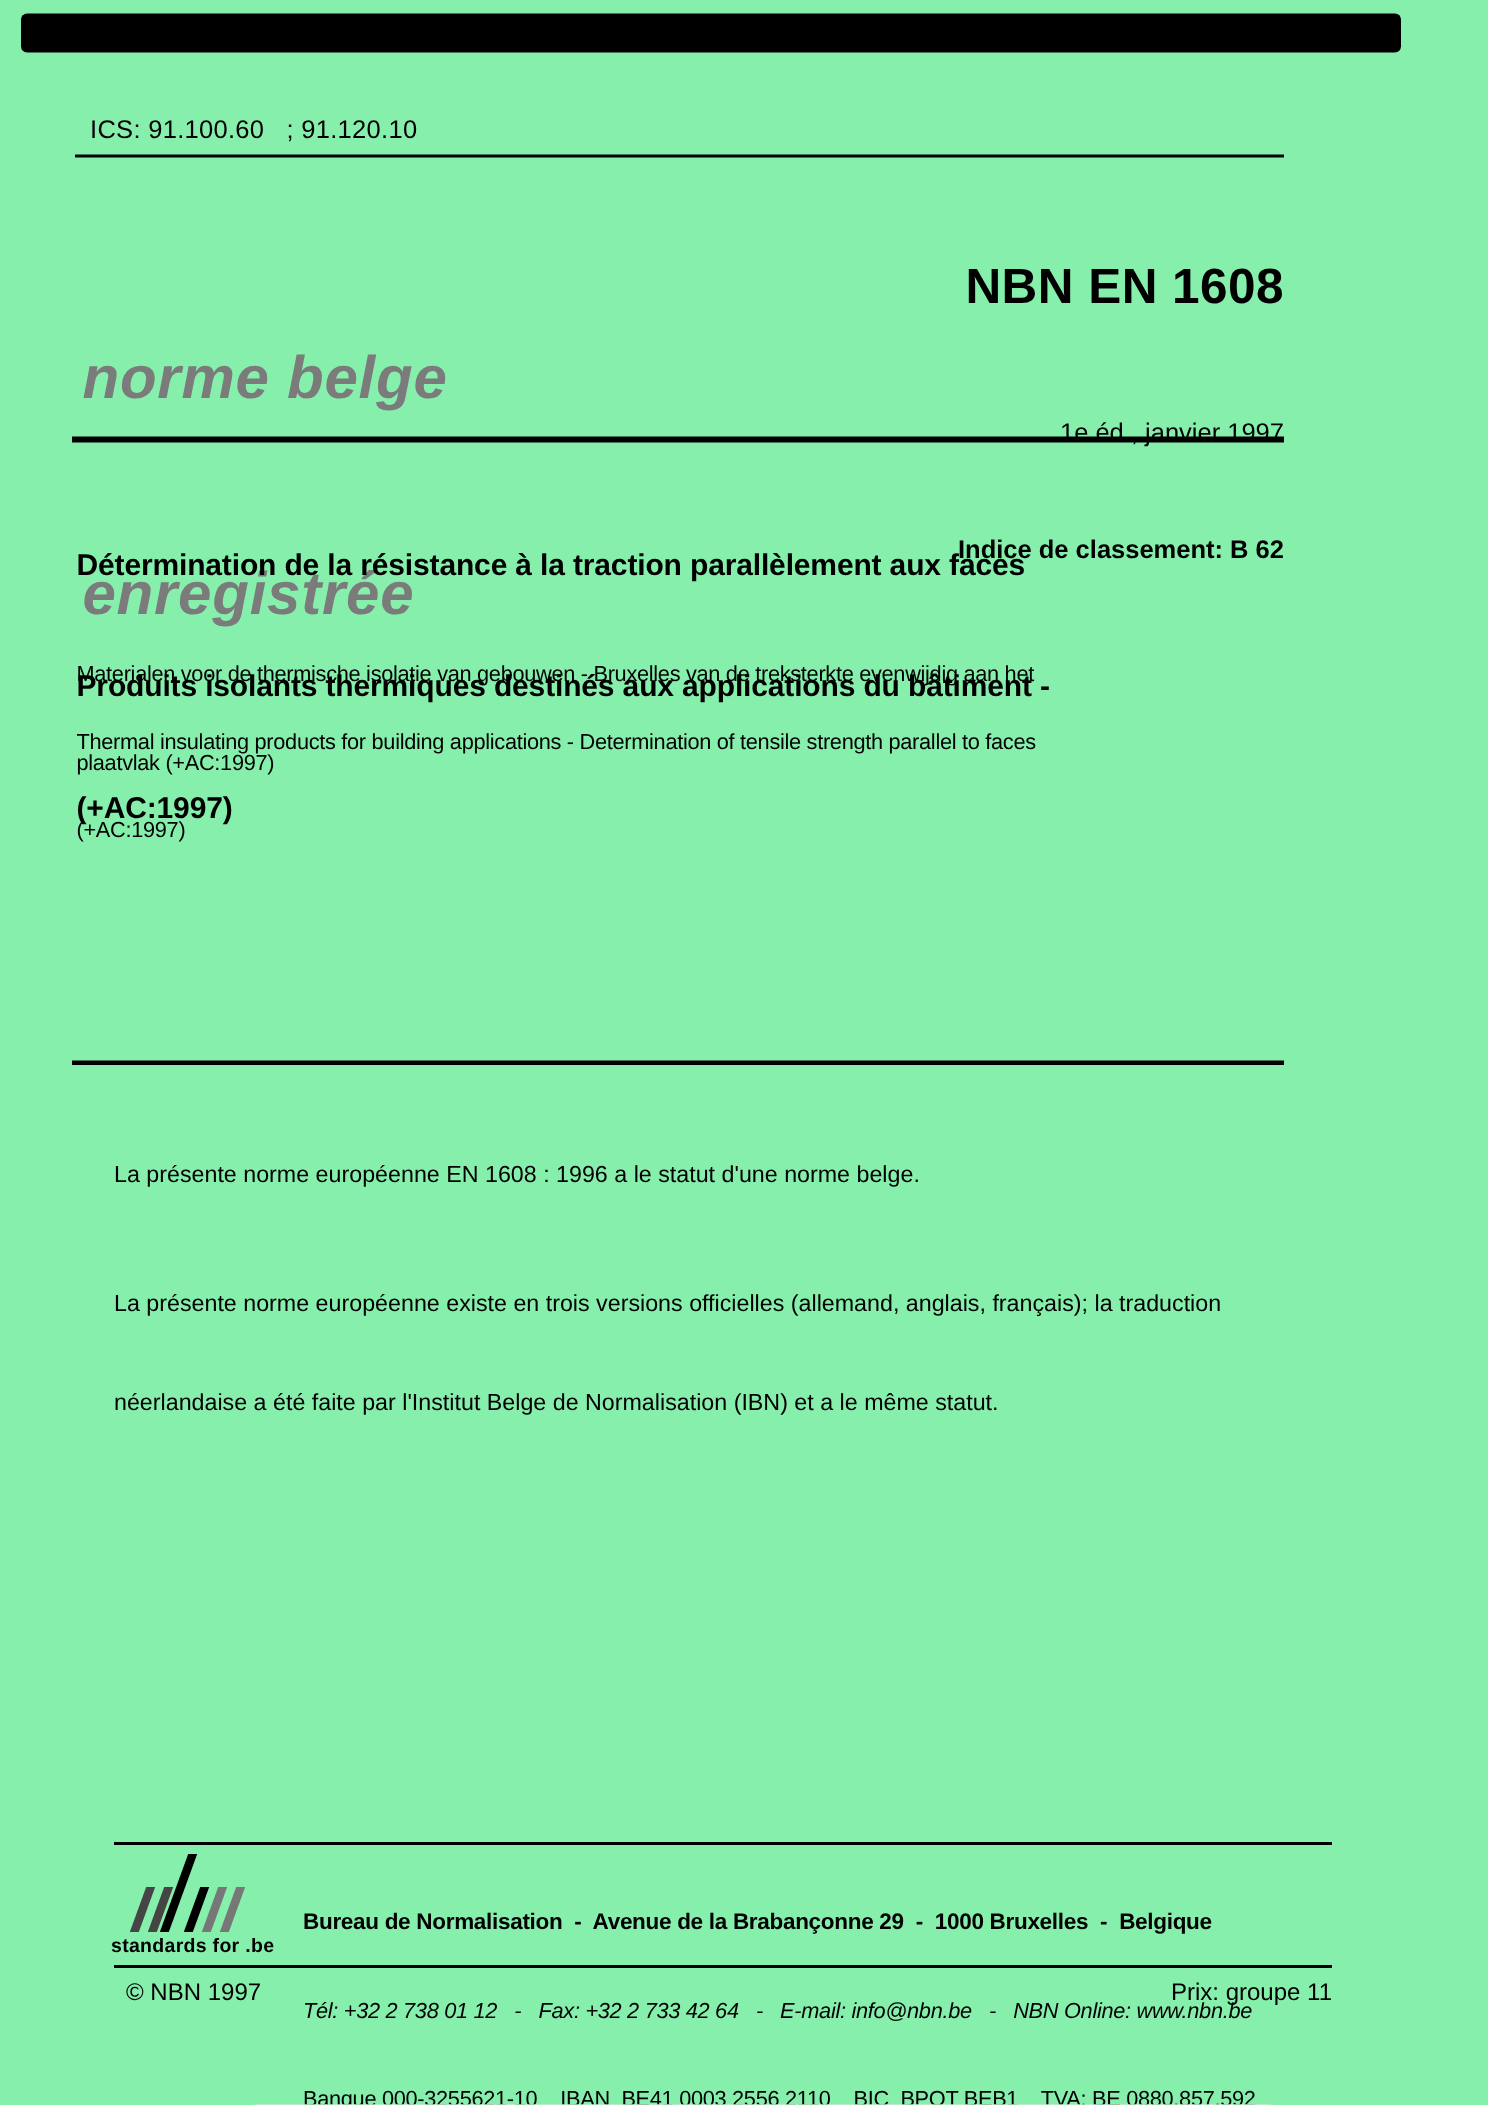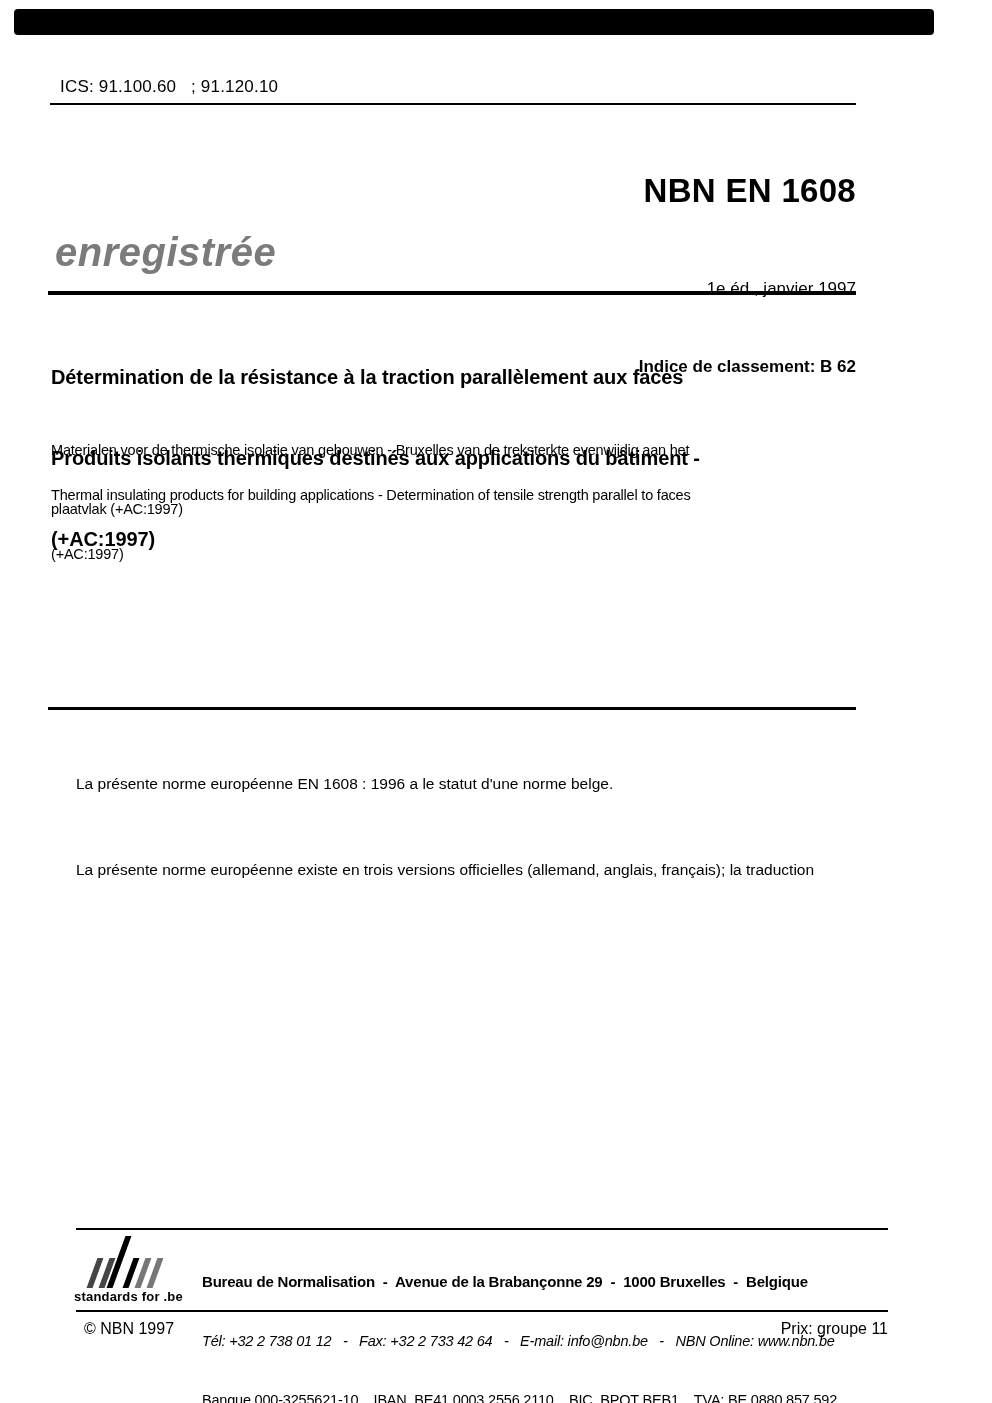--- a/index.html
+++ b/index.html
@@ -1,19 +1,19 @@
 <!DOCTYPE html>
 <html><head>
 <meta charset="utf-8">
 <style>
   html,body{margin:0;padding:0;background:#e8e8e8;}
   .page{
     position:relative;
     width:992px;height:1403px;
-    background:#ffffff;
+    background:#86efac;
     font-family:"Liberation Sans", sans-serif;
     color:#000;
     overflow:hidden;
   }
   .page .txt{position:absolute;white-space:pre-wrap;}
   .topbar{
     position:absolute;left:14px;top:9px;width:920px;height:26px;
     background:#000;border-radius:4px;
   }
   .ics{left:60px;top:77px;font-size:17px;letter-spacing:0.2px;}
@@ -56,20 +56,21 @@
 
 <div class="page">
 
   <div class="topbar"></div>
 
   <div class="txt ics">ICS: 91.100.60   ; 91.120.10</div>
 
   <div class="rule rule-ics"></div>
 
   <div class="txt norm-label">
+    <div>norme belge</div>
     <div>enregistrée</div>
   </div>
 
   <div class="txt ref-block">
     <div class="std-number">NBN EN 1608</div>
     <div class="edition">1e éd., janvier 1997</div>
     <div class="classement">Indice de classement: B 62</div>
   </div>
 
   <div class="rule rule-title"></div>
@@ -90,20 +91,21 @@
     <div>(+AC:1997)</div>
   </div>
 
   <div class="rule rule-auth"></div>
 
 
   <div class="txt para1">La présente norme européenne EN 1608 : 1996 a le statut d'une norme belge.</div>
 
   <div class="txt para2">
     <div>La présente norme européenne existe en trois versions officielles (allemand, anglais, français); la traduction</div>
+    <div>néerlandaise a été faite par l'Institut Belge de Normalisation (IBN) et a le même statut.</div>
   </div>
 
   <div class="rule rule-foot-top"></div>
 
   <div class="nbn-logo">
     <span class="bar" style="height:30px;background:#454545;"></span>
     <span class="bar" style="height:30px;background:#454545;"></span>
     <span class="bar" style="height:52px;background:#000000;"></span>
     <span class="bar" style="height:30px;background:#000000;"></span>
     <span class="bar" style="height:30px;background:#777777;"></span>

